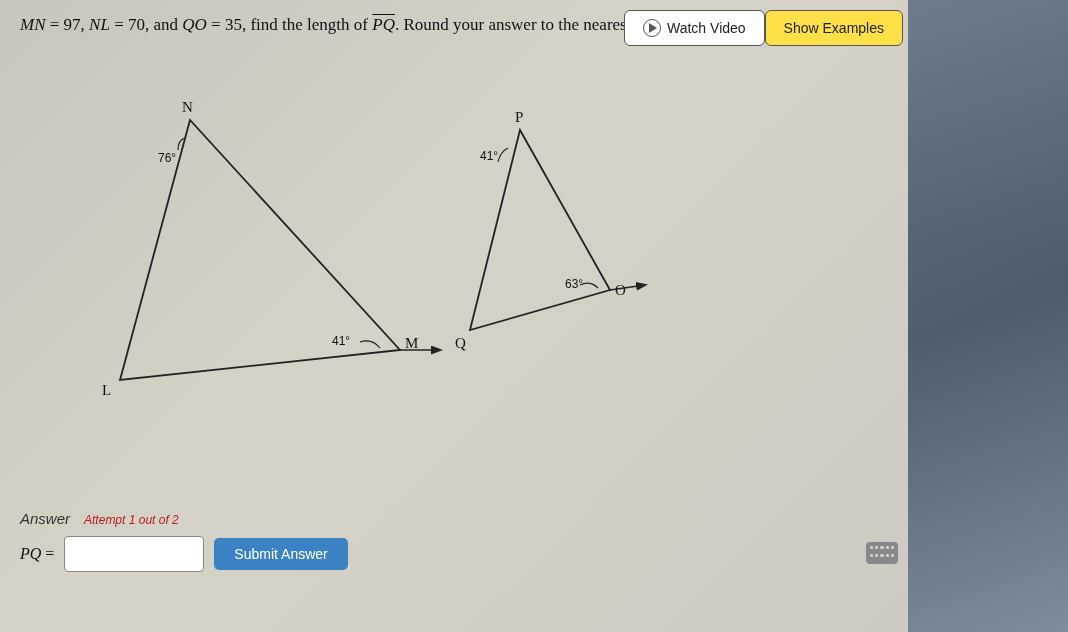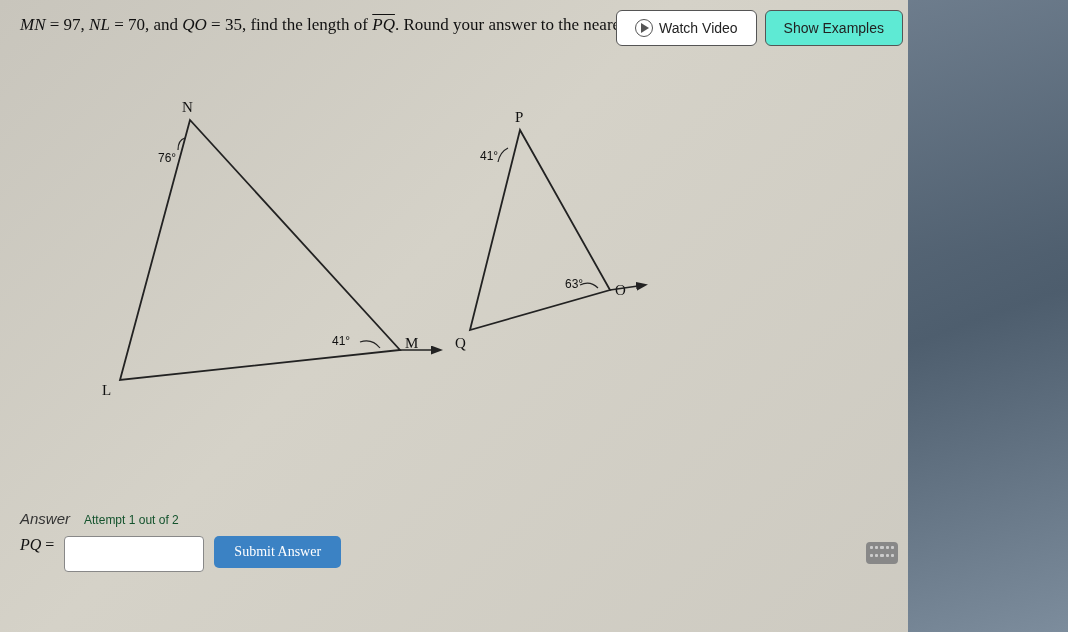--- a/index.html
+++ b/index.html
@@ -37,21 +37,20 @@
       background: linear-gradient(160deg, #6b7a8a, #4a5a6a, #7a8a9a);
       opacity: 0.85;
     }
 
     
     .top-bar {
       position: absolute;
       top: 10px;
       right: 165px;
       display: flex;
-      gap: 8px;
       z-index: 10;
     }
 
     .btn-watch-video {
       display: flex;
       align-items: center;
       gap: 6px;
       padding: 8px 18px;
       border: 1.5px solid #555;
       border-radius: 6px;
@@ -76,21 +75,21 @@
       border-top: 5px solid transparent;
       border-bottom: 5px solid transparent;
       border-left: 8px solid #555;
       margin-left: 2px;
     }
 
     .btn-show-examples {
       padding: 8px 18px;
       border: 1.5px solid #555;
       border-radius: 6px;
-      background: #5eead4;
+      background: #fde047;
       cursor: pointer;
       font-size: 14px;
       font-family: Arial, sans-serif;
       color: #222;
     }
 
     
     .problem-area {
       position: absolute;
       top: 0;
@@ -122,28 +121,29 @@
       font-size: 15px;
       font-family: Arial, sans-serif;
       color: #333;
       margin-bottom: 9px;
       font-style: italic;
     }
 
     .attempt-label {
       font-size: 12px;
       font-family: Arial, sans-serif;
-      color: #14532d;
+      color: #b91c1c;
+      font-style: italic;
       display: inline;
       margin-left: 10px;
     }
 
     .answer-row {
       display: flex;
-      align-items: flex-start;
+      align-items: center;
       gap: 10px;
       margin-top: 8px;
     }
 
     .answer-prefix {
       font-size: 16px;
       font-family: 'Times New Roman', serif;
       color: #111;
     }
 
@@ -157,21 +157,21 @@
       font-size: 14px;
     }
 
     .btn-submit {
       padding: 8px 20px;
       background: #3b82c4;
       color: white;
       border: none;
       border-radius: 5px;
       font-size: 14px;
-      font-family: Liberation Serif, serif;
+      font-family: Liberation Sans, sans-serif;
       cursor: pointer;
       font-weight: 500;
     }
 
     
     .keyboard-icon {
       position: absolute;
       bottom: 68px;
       right: 170px;
       width: 32px;

